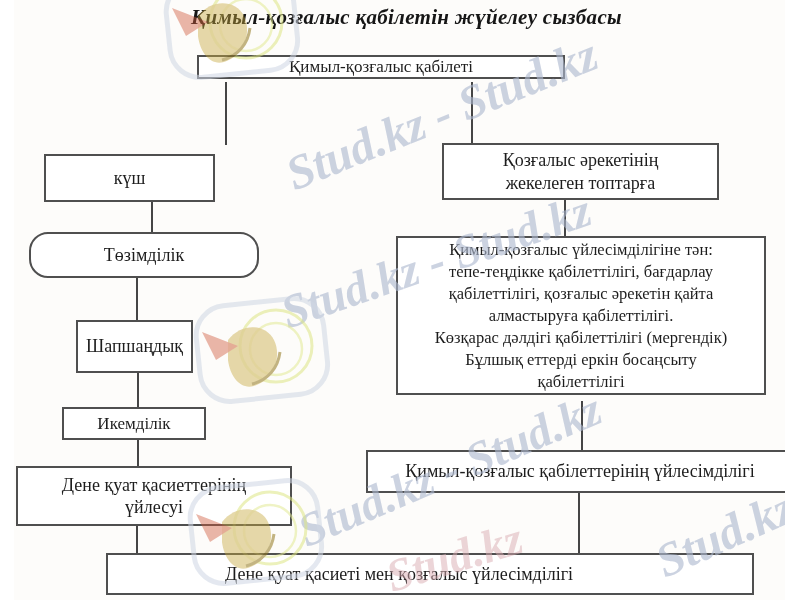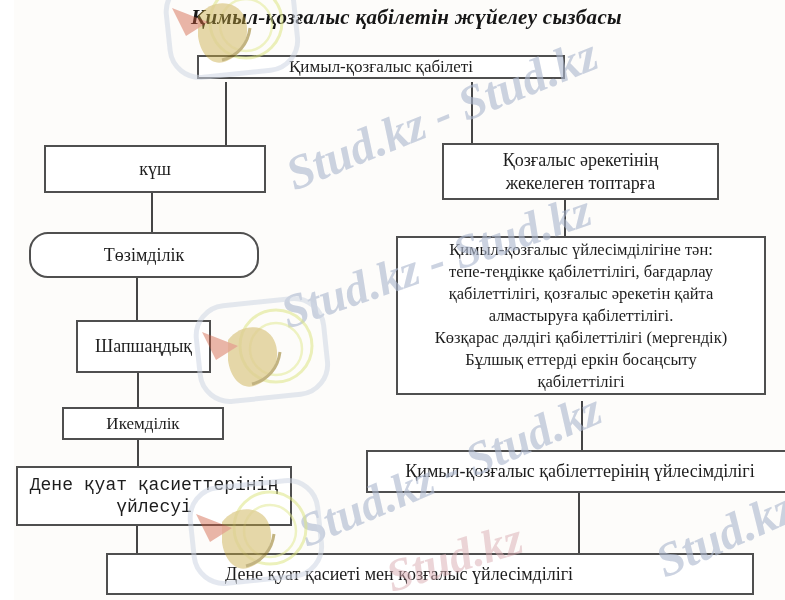--- a/index.html
+++ b/index.html
@@ -15,25 +15,25 @@
     font-size:21px;font-weight:bold;font-style:italic;color:#161616;
     letter-spacing:.3px;z-index:4;
   }
   .box{
     position:absolute;box-sizing:border-box;background:#ffffff;
     border:2px solid #4f4f4f;display:flex;align-items:center;justify-content:center;
     text-align:center;white-space:pre-line;z-index:2;line-height:1.25;
     font-size:18px;color:#1d1d1d;
   }
   #b-root{left:183px;top:55px;width:368px;height:24px;font-size:17px;border-width:2px;}
-  #b-kush{left:30px;top:145px;width:222px;height:48px;}
+  #b-kush{left:30px;top:154px;width:171px;height:48px;}
   #b-tozimdilik{left:15px;top:232px;width:230px;height:46px;border-radius:19px;}
-  #b-shapshandyk{left:62px;top:320px;width:135px;height:53px;}
-  #b-ikemdilik{left:48px;top:407px;width:162px;height:33px;font-size:17px;}
-  #b-dene-left{left:2px;top:466px;width:276px;height:60px;font-family:Liberation Mono, monospace;}
+  #b-shapshandyk{left:62px;top:320px;width:117px;height:53px;}
+  #b-ikemdilik{left:48px;top:407px;width:144px;height:33px;font-size:17px;}
+  #b-dene-left{left:2px;top:466px;width:276px;height:60px;}
   #b-right-top{left:428px;top:143px;width:277px;height:57px;}
   #b-detail{left:382px;top:236px;width:370px;height:159px;font-size:16.5px;line-height:22px;}
   #b-uiles{left:352px;top:450px;width:428px;height:43px;}
   #b-bottom{left:92px;top:553px;width:648px;height:42px;padding-right:62px;}
   .vline{position:absolute;width:2px;background:#454545;z-index:1;}
   #l1{left:211px;top:82px;height:63px;}
   #l2{left:457px;top:82px;height:61px;}
   #l3{left:137px;top:192px;height:40px;}
   #l4{left:122px;top:277px;height:43px;}
   #l5{left:123px;top:372px;height:35px;}

